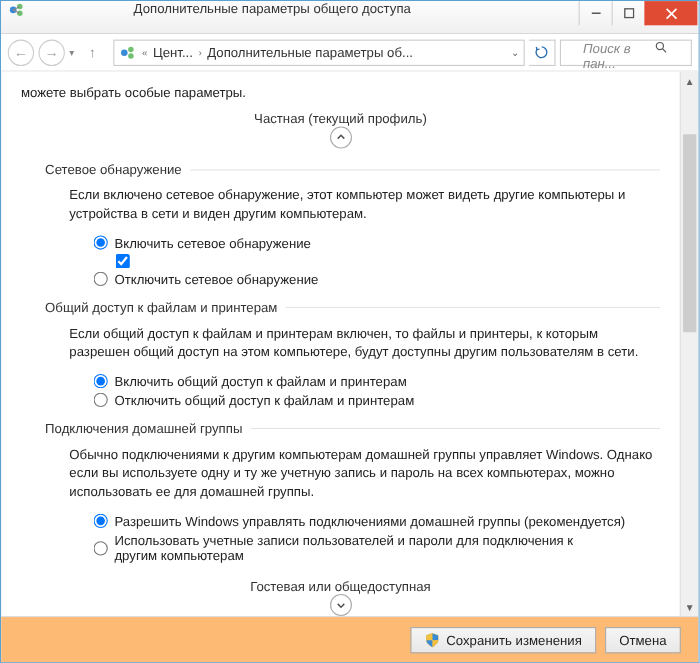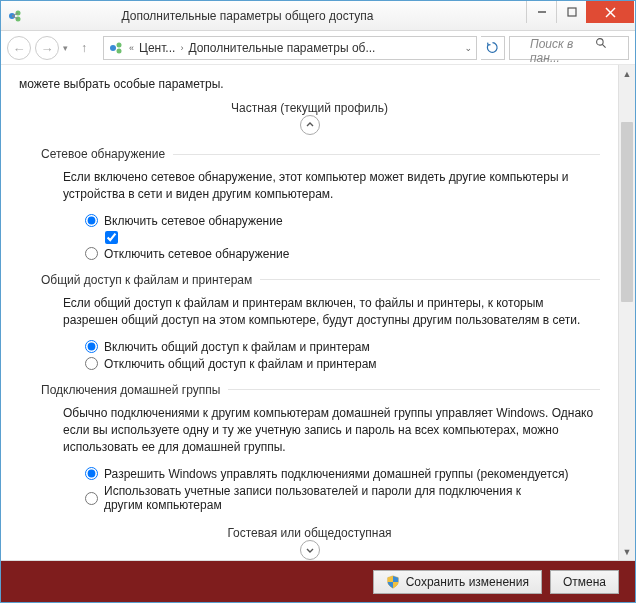--- a/index.html
+++ b/index.html
@@ -11,21 +11,20 @@
     width: 636px;
     height: 603px;
     overflow: hidden;
     border: 1px solid #5aa0d0;
   }
   .titlebar {
     height: 30px;
     background: linear-gradient(#fdfdfd, #f0f0f0);
     border-bottom: 1px solid #d8d8d8;
     display: flex;
-    align-items: center;
   }
   .title-icon {
     width: 16px; height: 16px; margin: 0 6px;
     display: flex; align-items: center; justify-content: center;
   }
   .title-text {
     flex: 1;
     text-align: center;
     font-size: 12px;
     color: #333;
@@ -130,21 +129,21 @@
   .scrollbar {
     width: 17px; background: #f0f0f0; border-left: 1px solid #e0e0e0;
     display: flex; flex-direction: column;
   }
   .sb-btn { height: 17px; display:flex; align-items:center; justify-content:center; color:#666; font-size:9px;}
   .sb-track { flex: 1; position: relative; }
   .sb-thumb { position: absolute; left: 2px; right: 2px; top: 40px; height: 180px; background: #cdcdcd; border-radius: 1px;}
   .footer {
     height: 42px;
     border-top: 1px solid #ddd;
-    background: #7f1d1d;
+    background: #fdba74;
     display: flex;
     align-items: center;
     justify-content: flex-end;
     padding: 0 16px;
     gap: 8px;
   }
   .btn {
     height: 24px; padding: 0 12px;
     border: 1px solid #adadad;
     background: linear-gradient(#f5f5f5,#e8e8e8);

